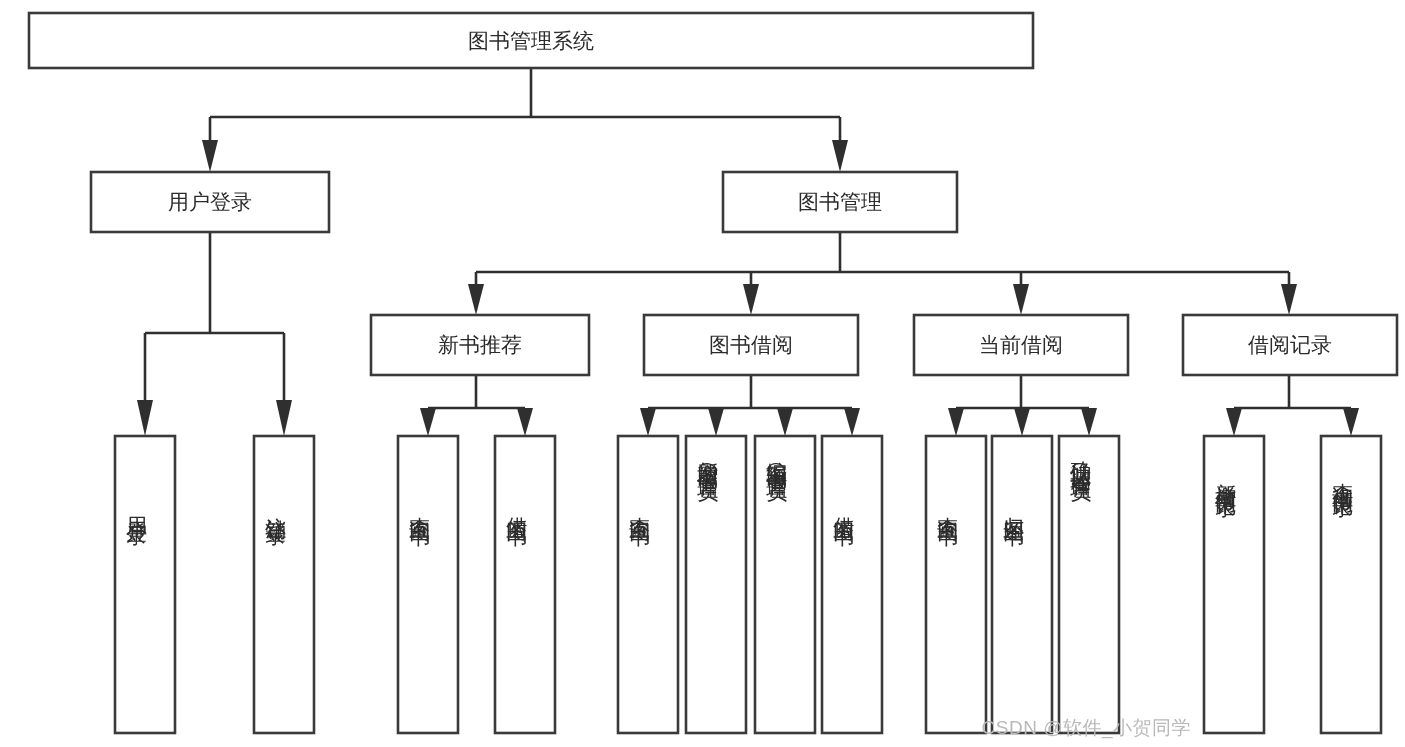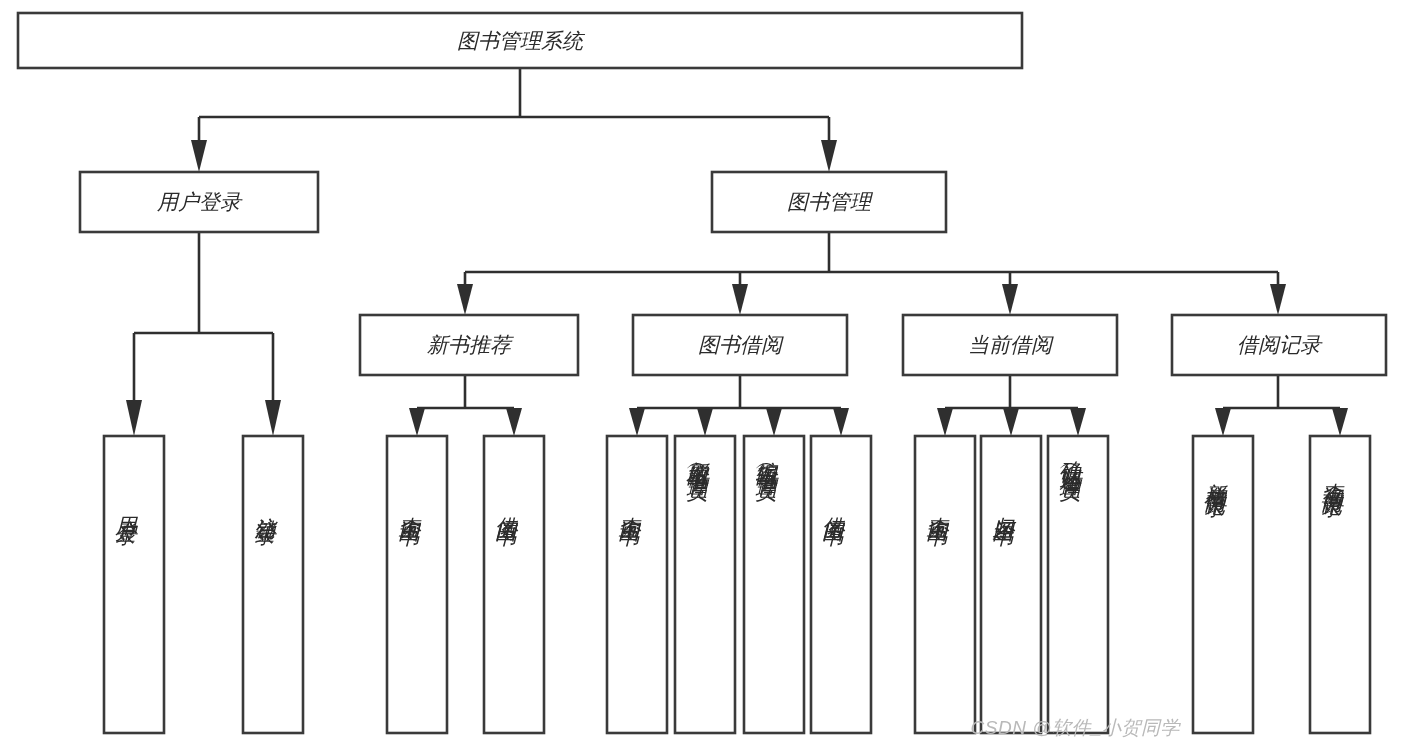--- a/index.html
+++ b/index.html
@@ -9,24 +9,23 @@
   }
   body {
     width: 1405px;
     height: 747px;
     font-family: "Liberation Sans", "DejaVu Sans", sans-serif;
     position: relative;
     overflow: hidden;
   }
   #diagram-root {
     position: absolute;
-    left: 0; top: 0;
+    left: 11px; top: 0;
     width: 1188px;
     height: 747px;
-    font-style: italic;
   }
   svg.flow {
     display: block;
     width: 1405px;
     height: 747px;
   }
   .node-rect {
     fill: #ffffff;
     stroke: #3a3a3a;
     stroke-width: 2.6;

